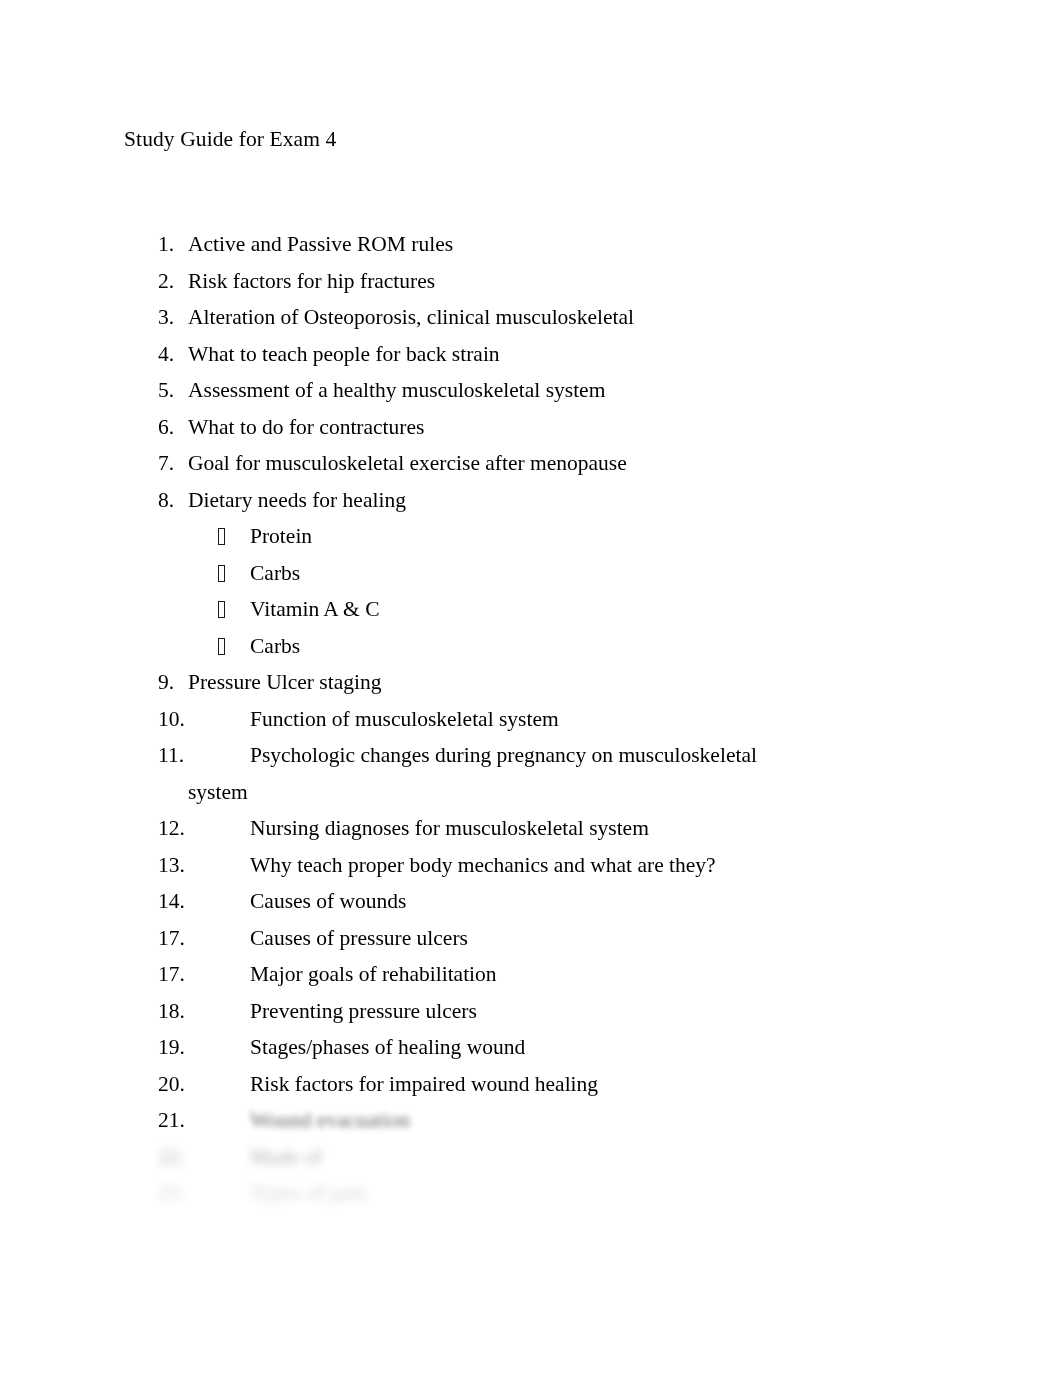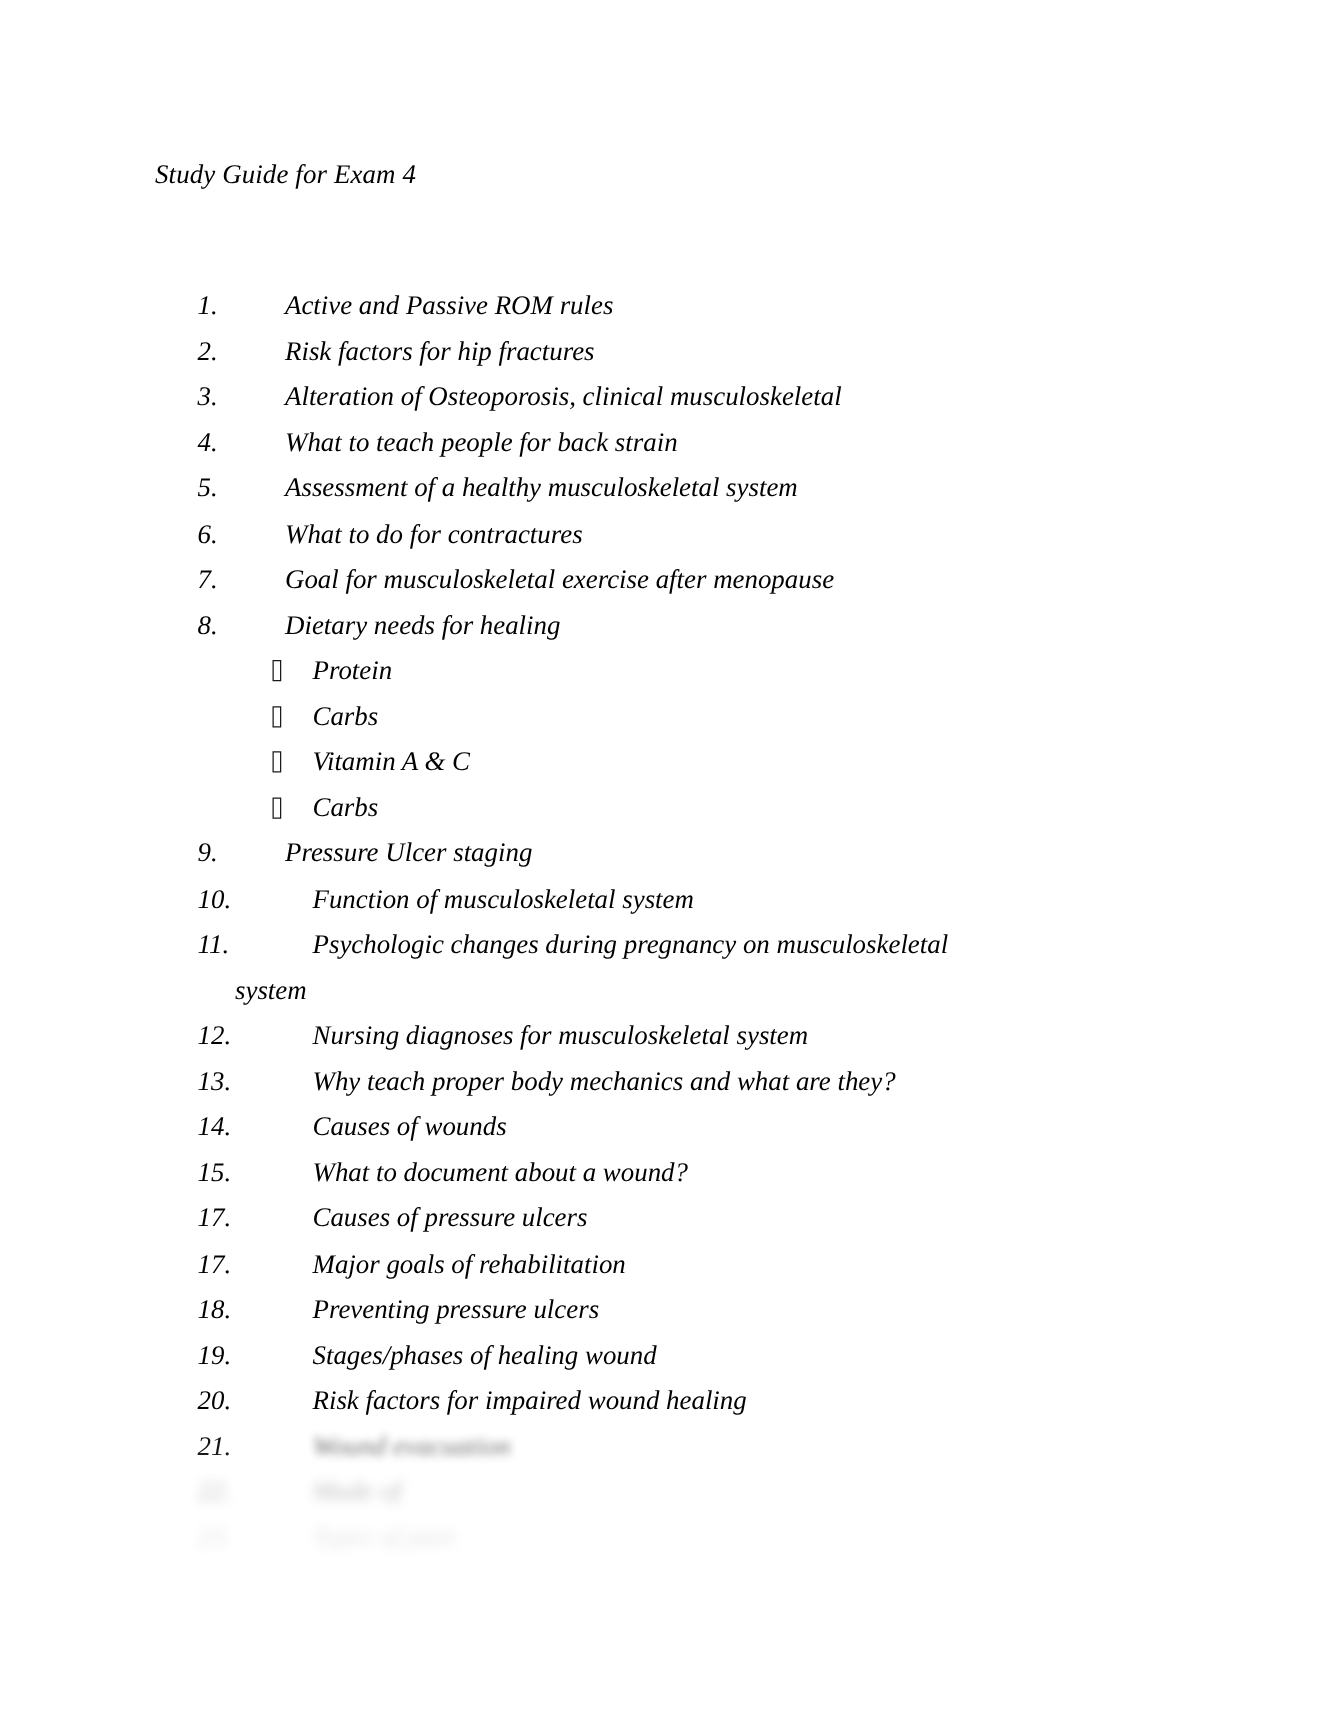--- a/index.html
+++ b/index.html
@@ -14,21 +14,20 @@
     color: #000000;
     -webkit-font-smoothing: antialiased;
   }
 
   #page {
     position: relative;
     width: 1062px;
     height: 1355px;
     background: #ffffff;
     overflow: hidden;
-    font-style: italic;
   }
 
   
   .doc-title {
     position: absolute;
     left: 124px;
     top: 126px;
     font-size: 21.5px;
     line-height: 26px;
     letter-spacing: 0.1px;
@@ -55,21 +54,20 @@
     position: absolute;
     left: 158px;
     top: 0;
   }
 
   
   .row.tight .txt {
     position: absolute;
     left: 188px;
     top: 0;
-    margin-left: 40px;
   }
 
   
   .row.tabbed .txt {
     position: absolute;
     left: 250px;
     top: 0;
   }
 
   
@@ -204,24 +202,20 @@
     </div>
     <div class="row tabbed">
       <span class="num">13.</span>
       <span class="txt">Why teach proper body mechanics and what are they?</span>
     </div>
     <div class="row tabbed">
       <span class="num">14.</span>
       <span class="txt">Causes of wounds</span>
     </div>
     <div class="row tabbed">
-      <span class="num">15.</span>
-      <span class="txt">What to document about a wound?</span>
-    </div>
-    <div class="row tabbed">
       <span class="num">17.</span>
       <span class="txt">Causes of pressure ulcers</span>
     </div>
     <div class="row tabbed">
       <span class="num">17.</span>
       <span class="txt">Major goals of rehabilitation</span>
     </div>
     <div class="row tabbed">
       <span class="num">18.</span>
       <span class="txt">Preventing pressure ulcers</span>

